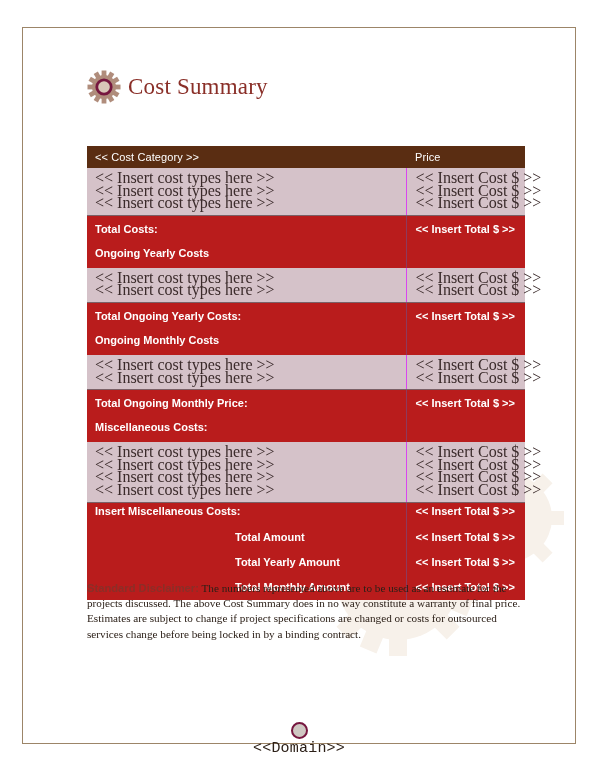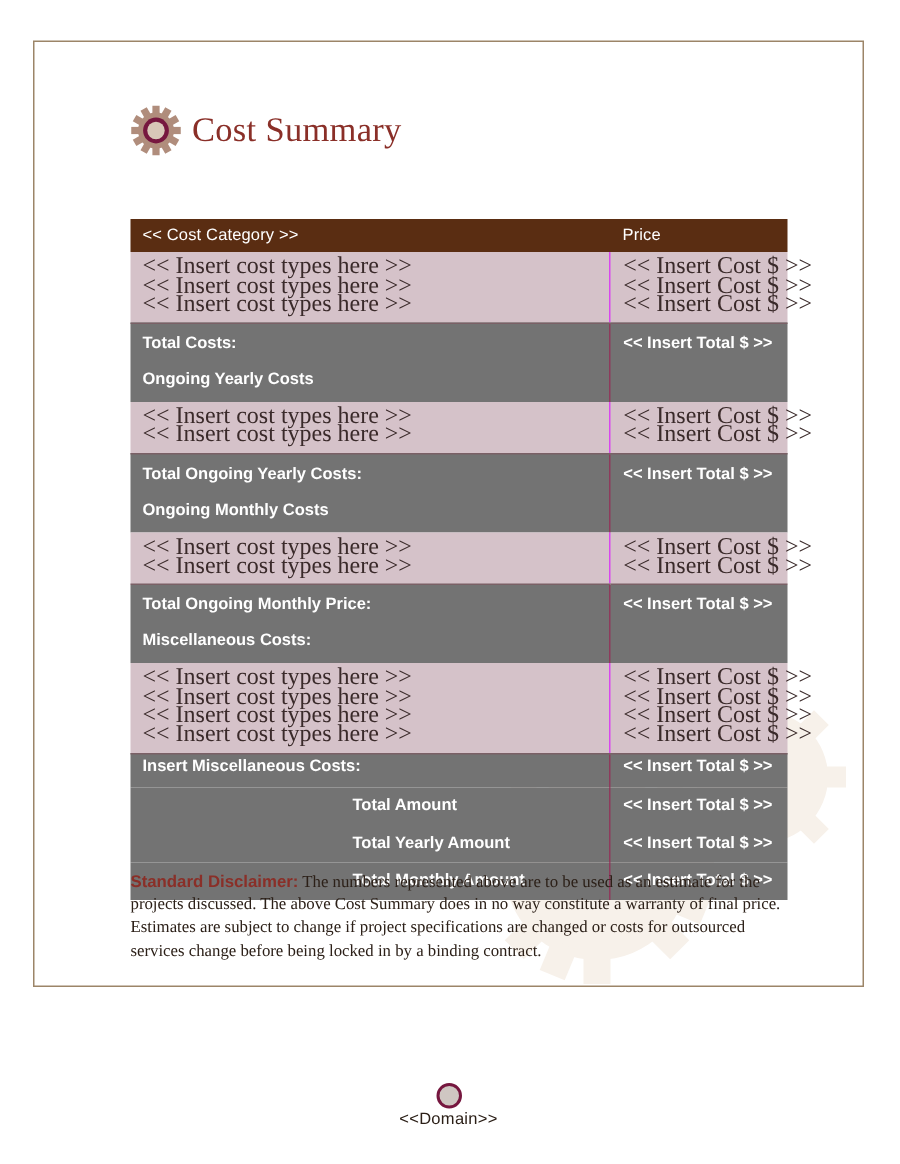--- a/index.html
+++ b/index.html
@@ -14,21 +14,21 @@
     overflow: hidden;
     font-family: "Liberation Serif", serif;
   }
 
   
   .page {
     position: absolute;
     left: 22px;
     top: 27px;
     width: 554px;
-    height: 631px;
+    height: 717px;
     border: 1.5px solid #9c8568;
     background: #ffffff;
     box-sizing: border-box;
   }
 
   
   .watermark {
     position: absolute;
     pointer-events: none;
     opacity: 1;
@@ -95,21 +95,21 @@
     border-bottom: 1px solid #7a6066;
   }
   .data-row td.col-price {
     border-left: 1px solid #d946ef;
     padding-left: 9px;
   }
   .data-row .line { line-height: 12.6px; white-space: nowrap; }
 
   
   .total-row td {
-    background: #737373;
+    background: #b91c1c;
     color: #ffffff;
     font-family: "Liberation Sans", sans-serif;
     font-weight: bold;
     font-size: 11px;
     padding: 6px 0 7px 8px;
     white-space: nowrap;
   }
   .total-row td.col-price {
     border-left: 1px solid #8e3a5c;
     padding-left: 9px;
@@ -151,22 +151,22 @@
   .footer-icon {
     width: 17px;
     height: 17px;
     margin: 0 auto 1px auto;
     border-radius: 50%;
     background: #cfc7c2;
     border: 2.5px solid #76173f;
     box-sizing: border-box;
   }
   .footer-text {
-    font-family: Liberation Sans, sans-serif;
-    font-size: 11px;
+    font-family: Liberation Mono, monospace;
+    font-size: 15px;
     color: #2c2018;
     letter-spacing: .2px;
   }
 </style>
 </head>
 <body>
 
 <div class="page">
 
   <div class="watermark" style="left:280px; top:430px; width:280px; height:280px;">

